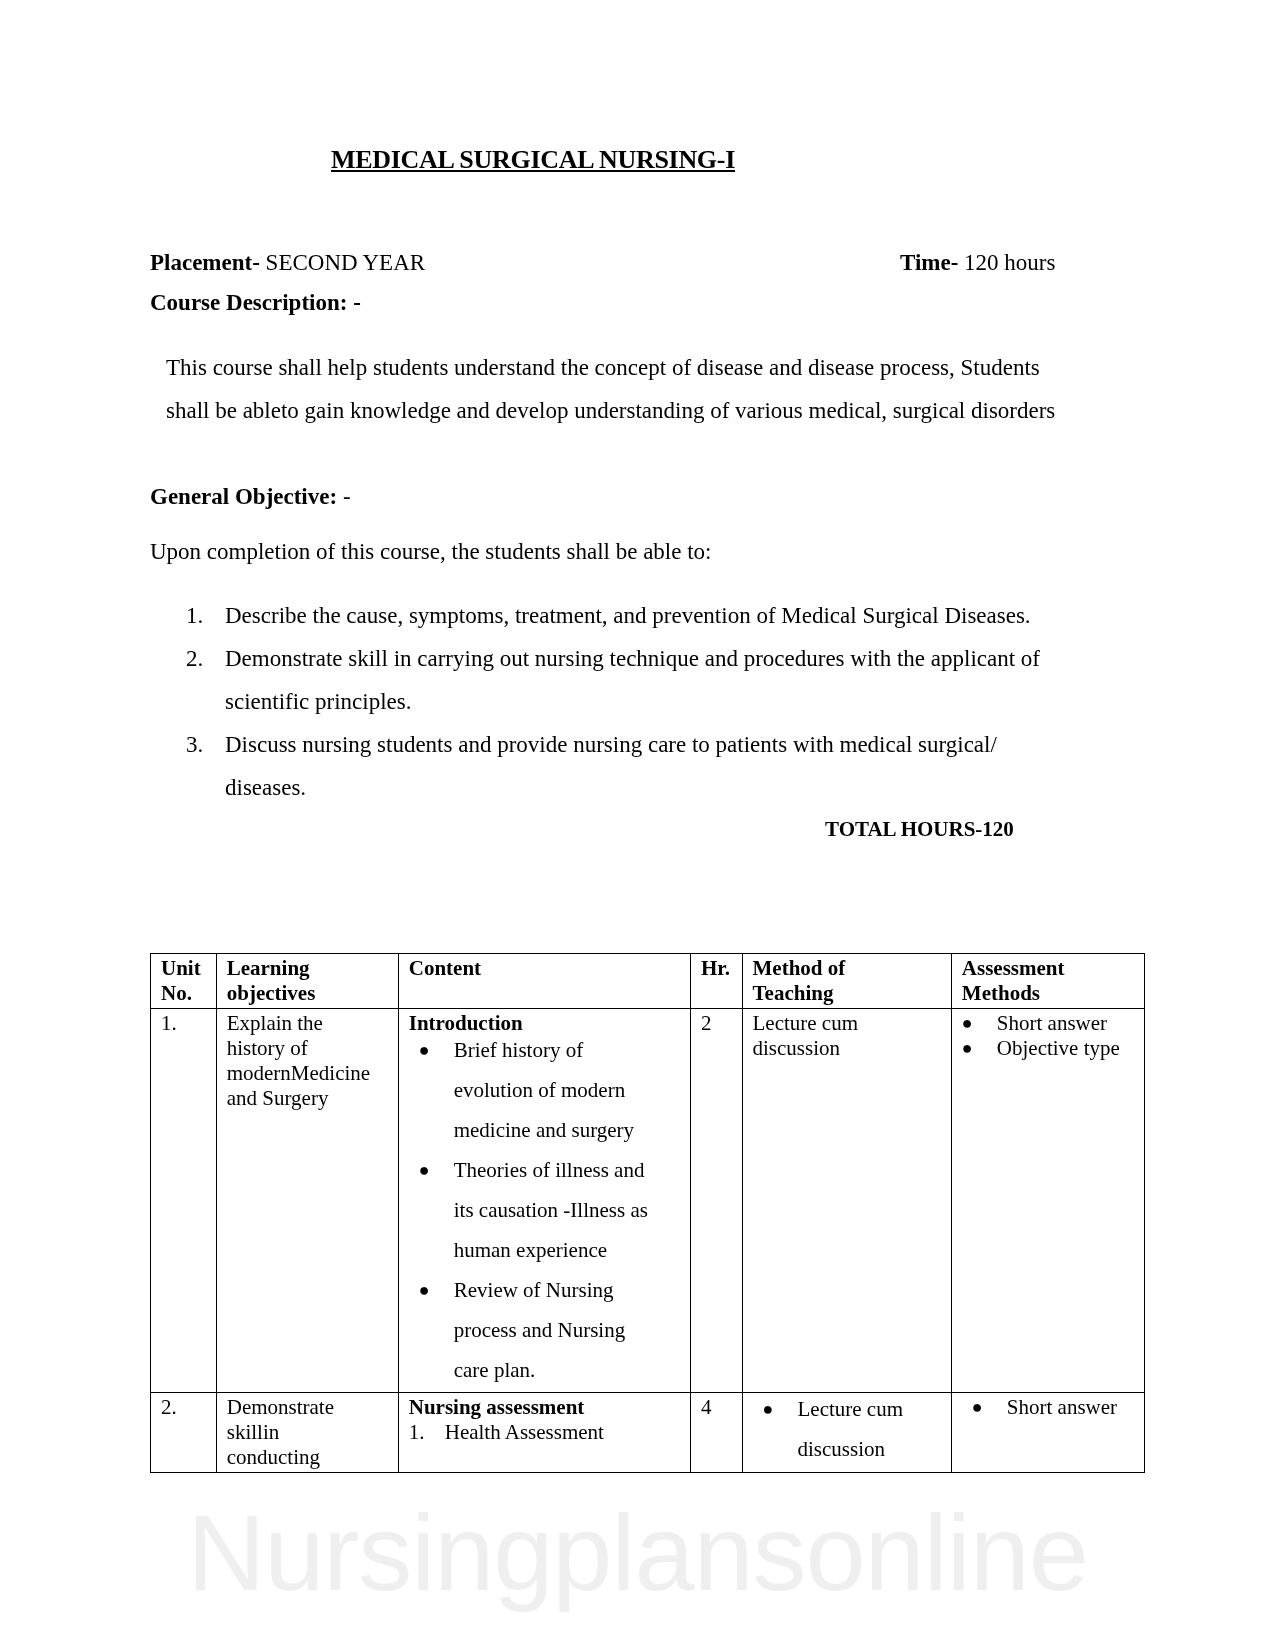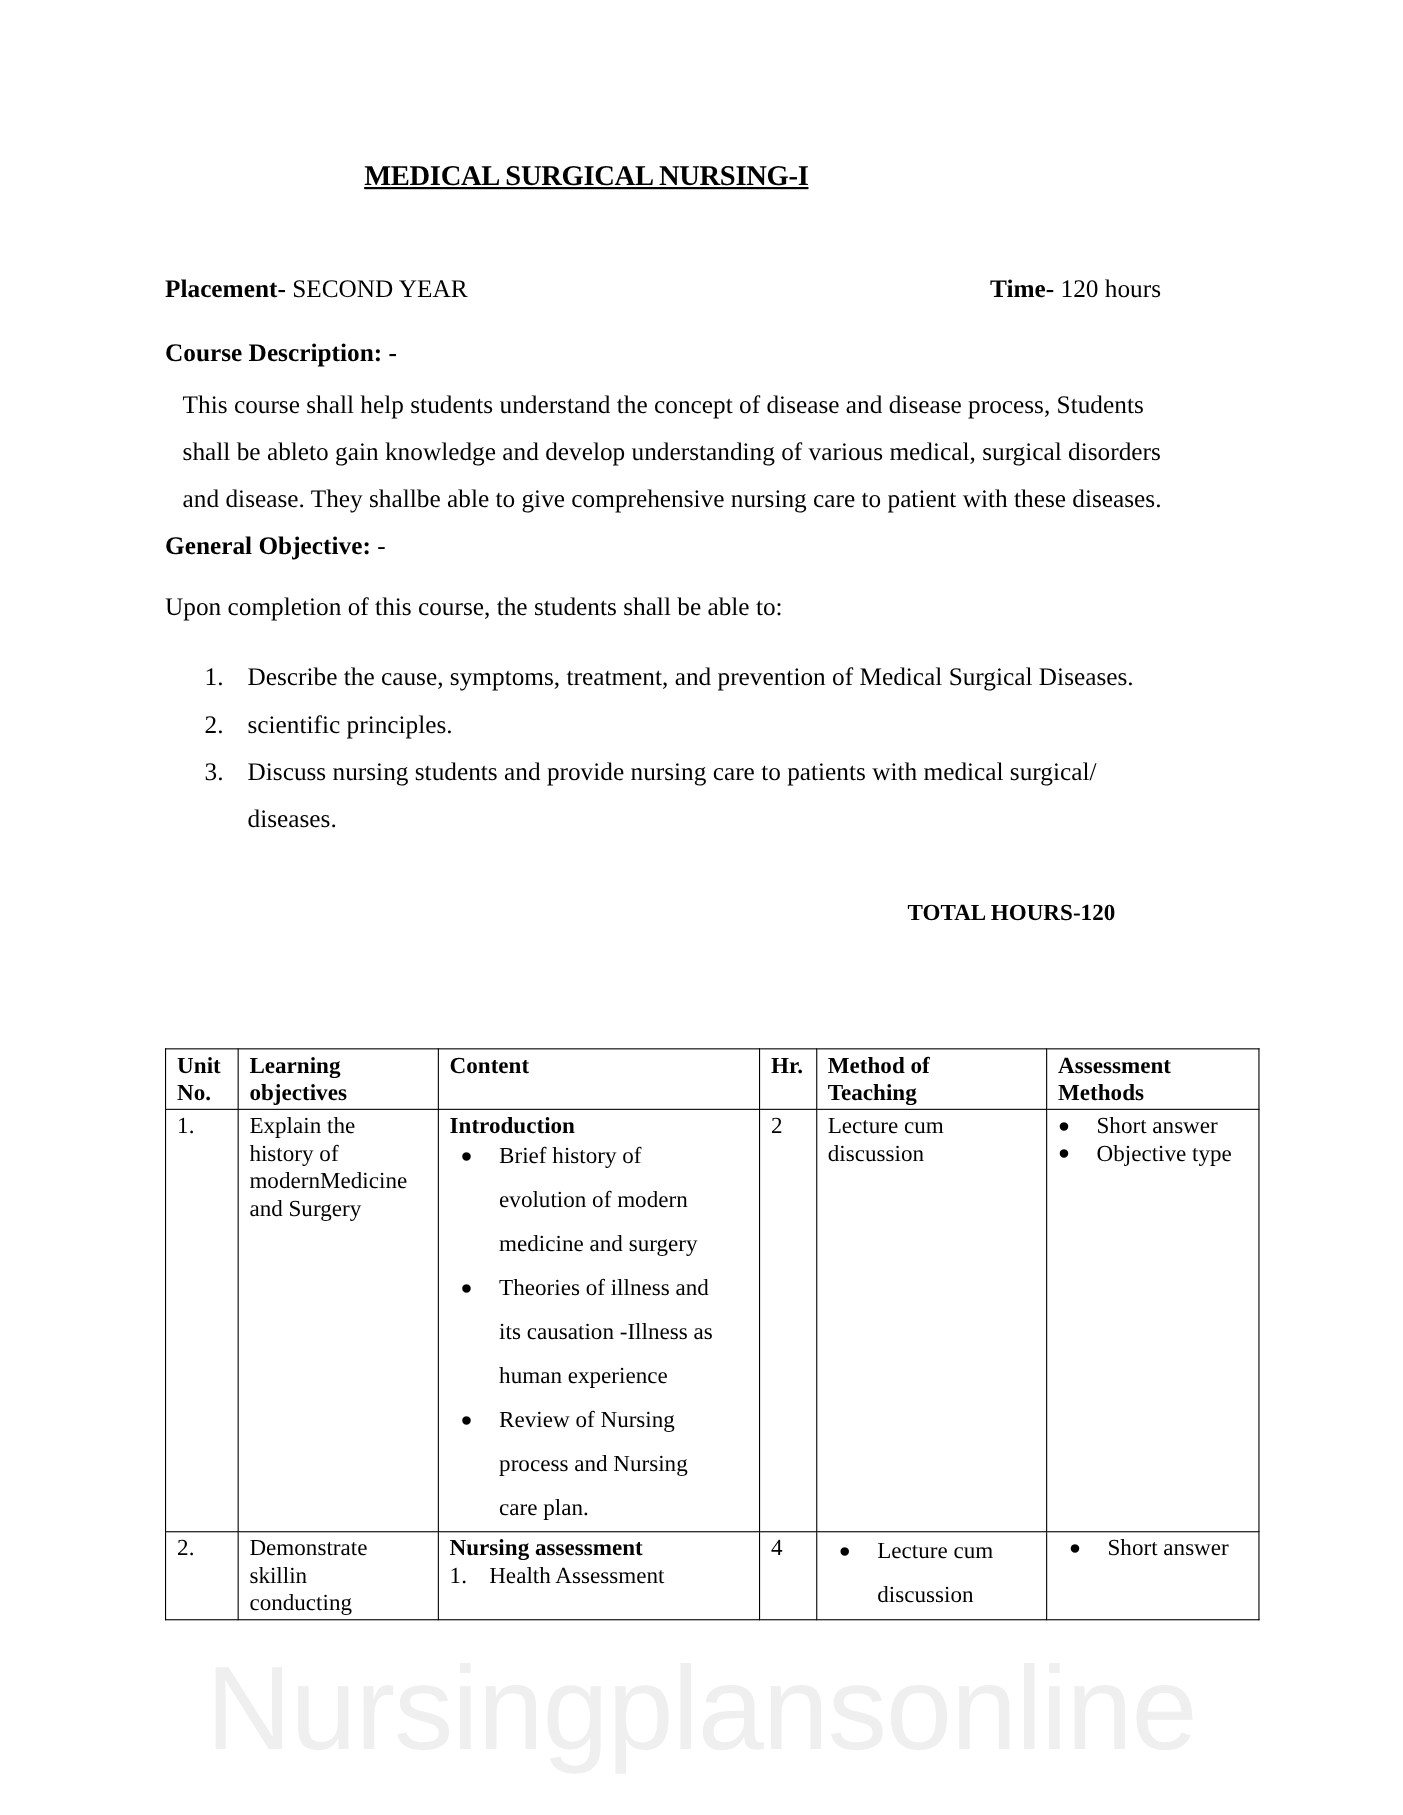--- a/index.html
+++ b/index.html
@@ -10,21 +10,21 @@
   .title {
     position: absolute; top: 145px; left: 0; width: 1066px; text-align: center;
     font-size: 26px; font-weight: bold; text-decoration: underline;
     letter-spacing: -0.3px;
   }
   .row-placement {
     position: absolute; top: 250px; left: 150px; width: 920px; font-size: 23px;
   }
   .row-placement .right { position: absolute; left: 750px; top: 0; }
   .label-b { font-weight: bold; }
-  .course-desc-h { position: absolute; top: 308px; left: 150px; font-size: 23px; font-weight: bold; }
+  .course-desc-h { position: absolute; top: 290px; left: 150px; font-size: 23px; font-weight: bold; }
   .course-desc {
     position: absolute; top: 355px; left: 166px; width: 960px;
     font-size: 23px; line-height: 43px; margin-top: -9px;
   }
   .gen-obj-h { position: absolute; top: 510px; left: 150px; font-size: 23px; font-weight: bold; margin-top:-26px; }
   .gen-obj-h .normal { font-weight: normal; }
   .intro { position: absolute; top: 555px; left: 150px; font-size: 23px; margin-top: -16px; }
   .obj-list {
     position: absolute; top: 610px; left: 150px; width: 960px;
     list-style: none; margin: -16px 0 0 0; padding: 0; font-size: 23px; line-height: 43px;
@@ -70,33 +70,33 @@
 
 <div class="row-placement">
   <span class="label-b">Placement-</span><span> SECOND YEAR</span>
   <span class="right"><span class="label-b">Time-</span><span> 120 hours</span></span>
 </div>
 
 <div class="course-desc-h">Course Description: -</div>
 <div class="course-desc">
   <div>This course shall help students understand the concept of disease and disease process, Students</div>
   <div>shall be ableto gain knowledge and develop understanding of various medical, surgical disorders</div>
-  <div>and disease. They shallbe able to give comprehensive nursing care to patient with these diseases.</div>
 </div>
 
 <div class="gen-obj-h"><span>General Objective:</span><span class="normal"> -</span></div>
 <div class="intro">Upon completion of this course, the students shall be able to:</div>
 
 <ul class="obj-list">
   <li>
       <span class="num">1.</span>
       <div>Describe the cause, symptoms, treatment, and prevention of Medical Surgical Diseases.</div>
     </li>
   <li>
       <span class="num">2.</span>
+      <div>Demonstrate skill in carrying out nursing technique and procedures with the applicant of</div>
       <div>scientific principles.</div>
     </li>
   <li>
       <span class="num">3.</span>
       <div>Discuss nursing students and provide nursing care to patients with medical surgical/</div>
       <div>diseases.</div>
     </li>
 </ul>
 
 <div class="total-hours">TOTAL HOURS-120</div>

